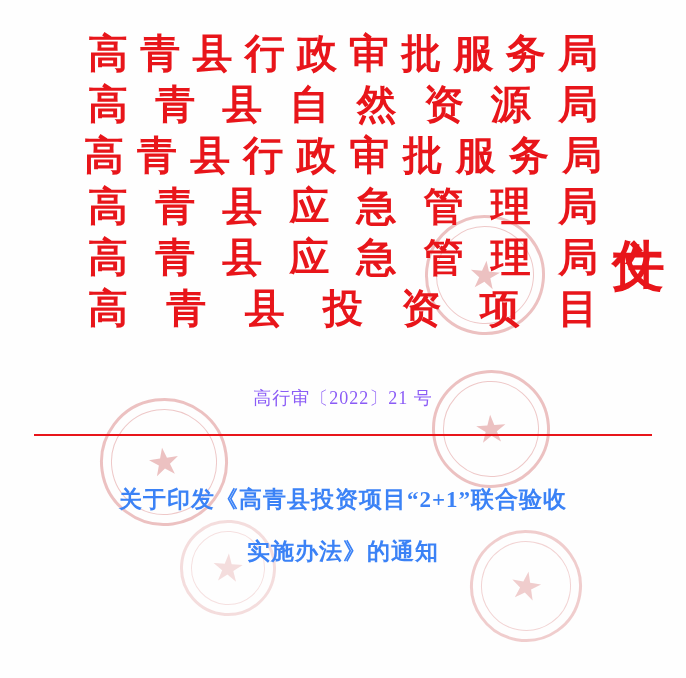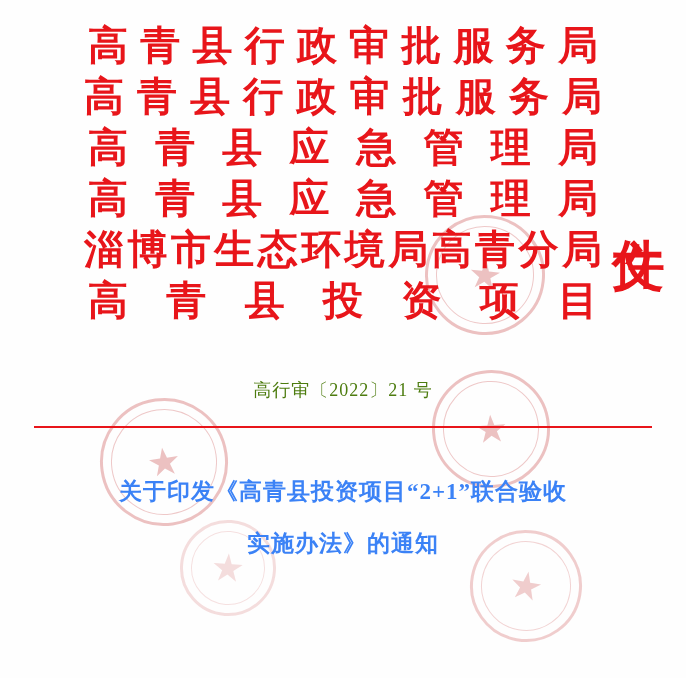--- a/index.html
+++ b/index.html
@@ -47,21 +47,21 @@
   .seal-inner {
     position: absolute;
     border-radius: 50%;
     border: 1px solid rgba(214,120,120,0.4);
     left: 8px; right: 8px; top: 8px; bottom: 8px;
   }
 
   
   .masthead {
     position: relative;
-    padding-top: 20px;
+    padding-top: 28px;
     z-index: 3;
   }
   .org-line {
     color: #e8151a;
     font-family: "Liberation Serif", serif;
     font-weight: bold;
     font-size: 40px;
     line-height: 51px;
     text-align: center;
     letter-spacing: 0px;
@@ -94,21 +94,21 @@
     letter-spacing: 2px;
     z-index: 4;
   }
 
   
   .docnum {
     margin-top: 52px;
     text-align: center;
     font-family: "Liberation Serif", serif;
     font-size: 18px;
-    color: #4d7c0f;
+    color: #8b5cf6;
     letter-spacing: 1px;
     position: relative;
     z-index: 3;
   }
 
   
   .rule {
     margin: 24px 34px 0 34px;
     height: 2px;
     background: #e8151a;
@@ -148,24 +148,24 @@
     </div>
   <div class="seal s4">
       <span class="seal-inner"></span>
     </div>
   <div class="seal s5">
       <span class="seal-inner"></span>
     </div>
 
   <div class="masthead">
     <div class="org-line"><span class="stretch">高青县行政审批服务局</span></div>
+    <div class="org-line"><span class="stretch">高青县自然资源局</span></div>
     <div class="org-line full"><span class="stretch">高青县行政审批服务局</span></div>
     <div class="org-line"><span class="stretch">高青县应急管理局</span></div>
     <div class="org-line"><span class="stretch">高青县应急管理局</span></div>
-    <div class="org-line full"><span class="stretch">淄博市生态环境局高青分局</span></div>
     <div class="org-line"><span class="stretch">高青县投资项目</span></div>
   </div>
 
   <div class="wenjian">文件</div>
 
   <div class="docnum">高行审〔2022〕21 号</div>
 
   <div class="rule"></div>
 
   <div class="title">

